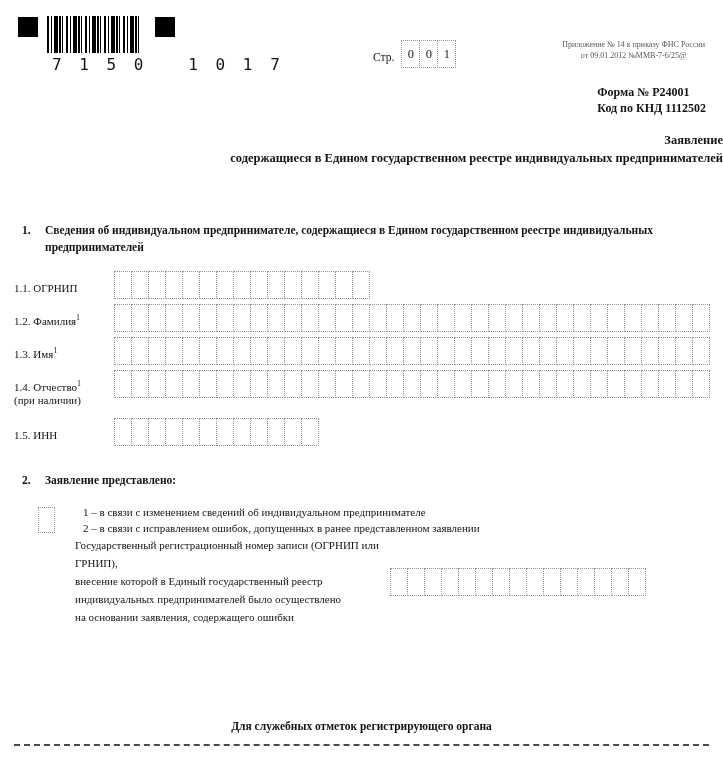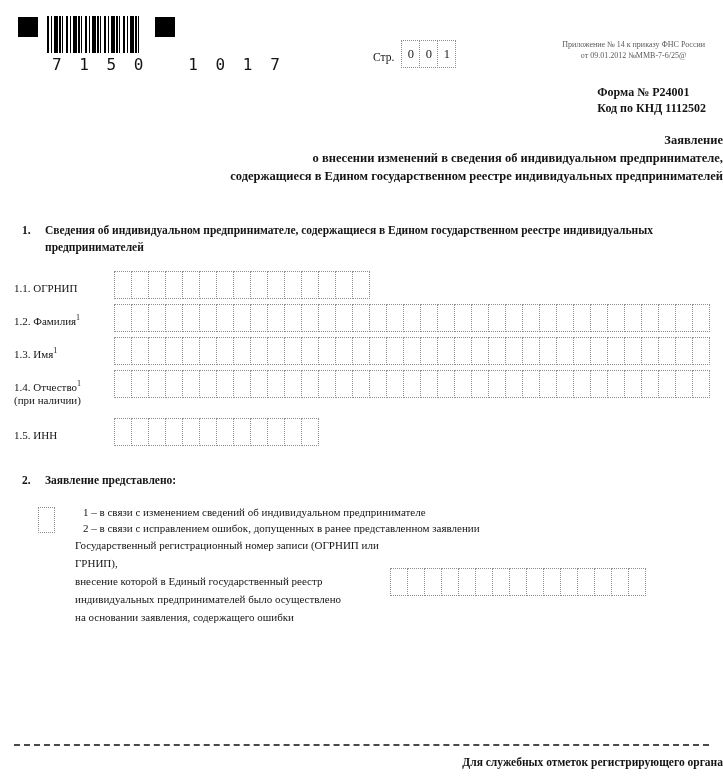--- a/index.html
+++ b/index.html
@@ -106,22 +106,22 @@
     font-size:11px; line-height:18px;
   }
   .grnip-cells { position:absolute; left:390px; top:568px; display:flex; }
 
   
   .sep-line {
     position:absolute; left:14px; right:14px; top:744px;
     border-top:2px dashed #4a4a4a; height:0;
   }
   .footer-note {
-    position:absolute; left:0; right:0; top:756px;
-    text-align:right; font-weight:bold; font-size:11.5px;
+    position:absolute; left:0; right:0; top:720px;
+    text-align:center; font-weight:bold; font-size:11.5px;
   }
 </style>
 </head>
 <body>
 
 <div class="page">
 
   <div class="corner-sq sq-left"></div>
   <div class="barcode"></div>
   <div class="barcode-digits">7 1 5 0   1 0 1 7</div>
@@ -141,21 +141,20 @@
     <div>от  09.01.2012  №ММВ-7-6/25@</div>
   </div>
 
   <div class="form-num">
     <div>Форма № Р24001</div>
     <div>Код по КНД 1112502</div>
   </div>
 
   <div class="title">
     <div>Заявление</div>
-    <div>о внесении изменений в сведения об индивидуальном предпринимателе,</div>
     <div>содержащиеся в Едином государственном реестре индивидуальных предпринимателей</div>
   </div>
 
   <div class="sec-head sec1-head">
     <span class="sec-num">1.</span>
     <span class="sec-text">Сведения об индивидуальном предпринимателе, содержащиеся в Едином государственном реестре индивидуальных предпринимателей</span>
   </div>
 
   <div class="fields">
 

